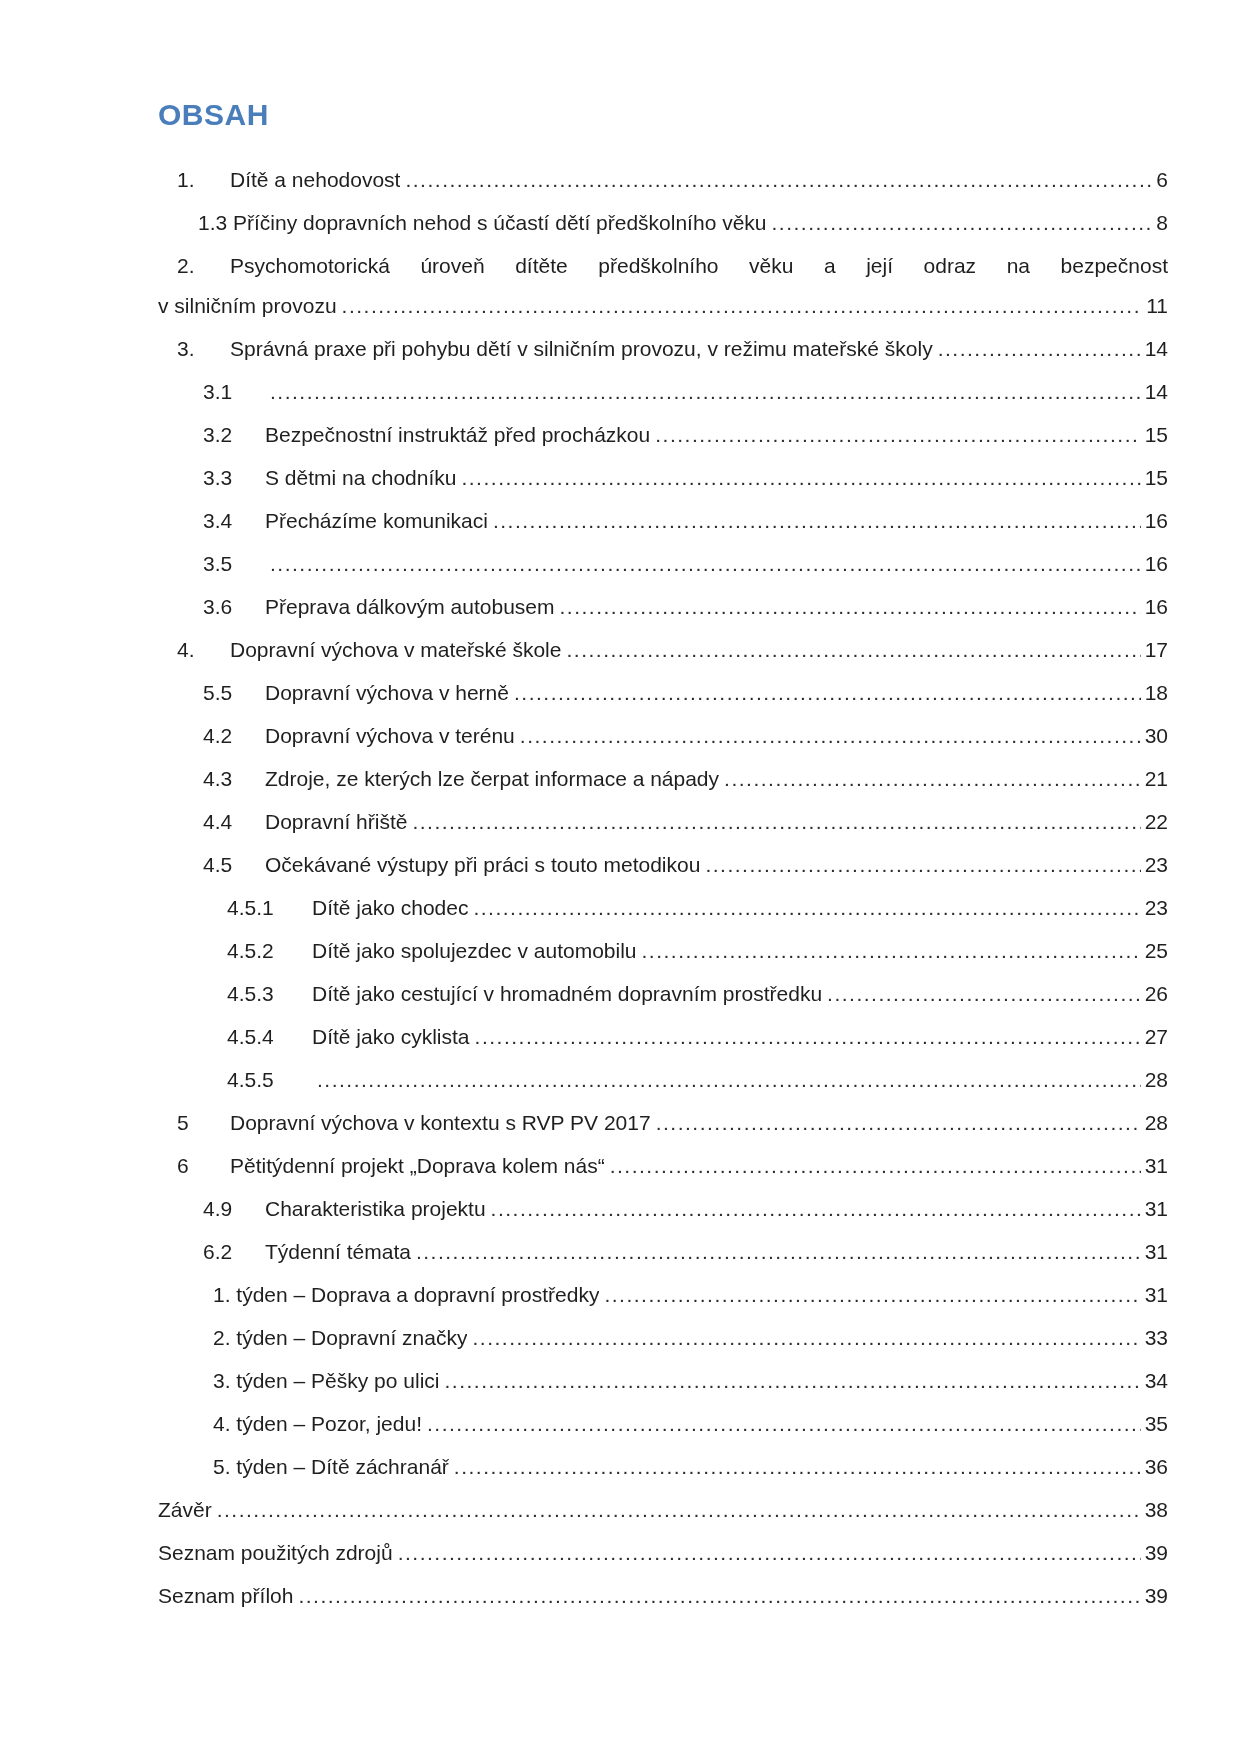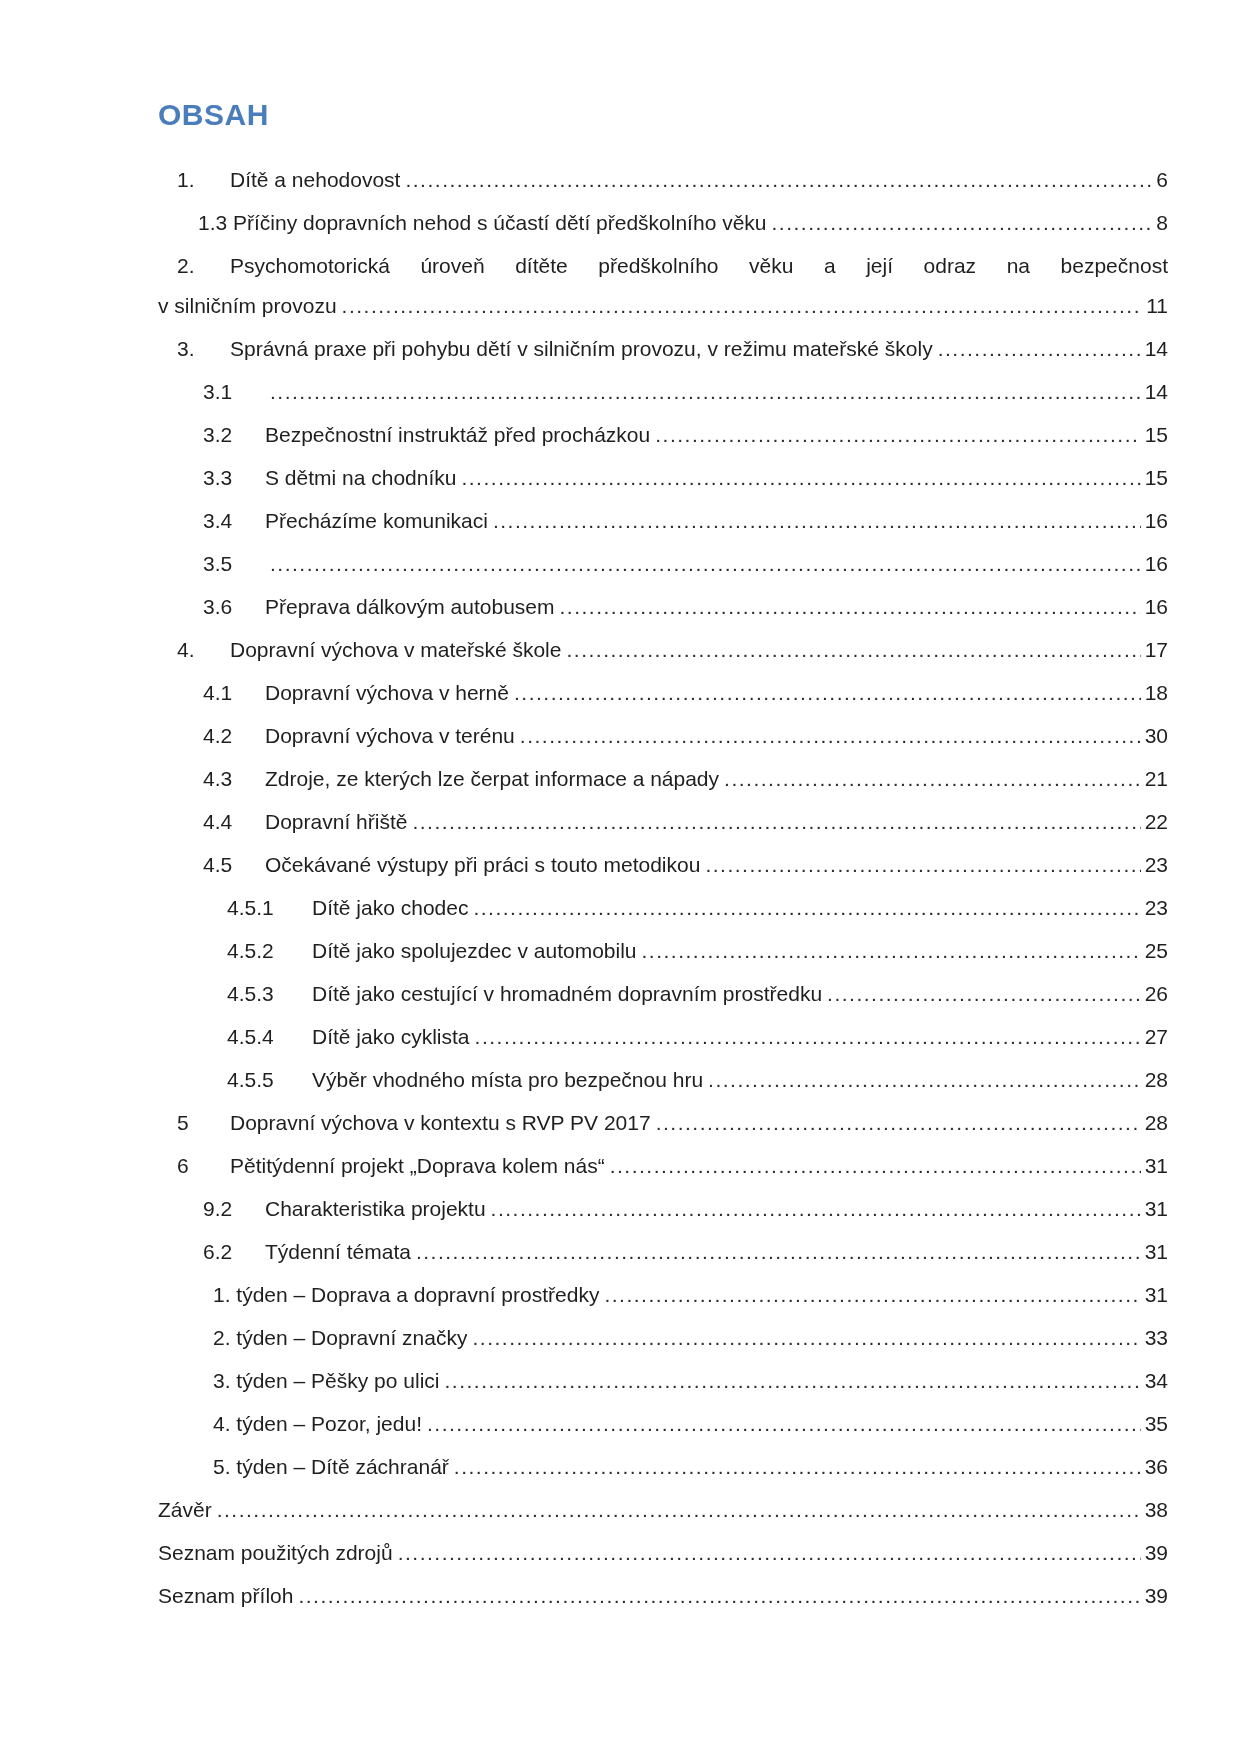--- a/index.html
+++ b/index.html
@@ -120,21 +120,21 @@
     <span class="leader">....................................................................................................................................................................................................................................................................</span>
     <span class="pg">16</span>
   </div>
       <div class="row h1">
     <span class="num">4.</span>
     <span class="txt">Dopravní výchova v mateřské škole</span>
     <span class="leader">....................................................................................................................................................................................................................................................................</span>
     <span class="pg">17</span>
   </div>
       <div class="row h2">
-    <span class="num">4.1</span>
+    <span class="num">5.5</span>
     <span class="txt">Dopravní výchova v herně</span>
     <span class="leader">....................................................................................................................................................................................................................................................................</span>
     <span class="pg">18</span>
   </div>
       <div class="row h2">
     <span class="num">4.2</span>
     <span class="txt">Dopravní výchova v terénu</span>
     <span class="leader">....................................................................................................................................................................................................................................................................</span>
     <span class="pg">30</span>
   </div>
@@ -175,38 +175,37 @@
     <span class="pg">26</span>
   </div>
       <div class="row h3">
     <span class="num">4.5.4</span>
     <span class="txt">Dítě jako cyklista</span>
     <span class="leader">....................................................................................................................................................................................................................................................................</span>
     <span class="pg">27</span>
   </div>
       <div class="row h3">
     <span class="num">4.5.5</span>
-    <span class="txt">Výběr vhodného místa pro bezpečnou hru</span>
     <span class="leader">....................................................................................................................................................................................................................................................................</span>
     <span class="pg">28</span>
   </div>
       <div class="row h1">
     <span class="num">5</span>
     <span class="txt">Dopravní výchova v kontextu s RVP PV 2017</span>
     <span class="leader">....................................................................................................................................................................................................................................................................</span>
     <span class="pg">28</span>
   </div>
       <div class="row h1">
     <span class="num">6</span>
     <span class="txt">Pětitýdenní projekt „Doprava kolem nás“</span>
     <span class="leader">....................................................................................................................................................................................................................................................................</span>
     <span class="pg">31</span>
   </div>
       <div class="row h2">
-    <span class="num">9.2</span>
+    <span class="num">4.9</span>
     <span class="txt">Charakteristika projektu</span>
     <span class="leader">....................................................................................................................................................................................................................................................................</span>
     <span class="pg">31</span>
   </div>
       <div class="row h2">
     <span class="num">6.2</span>
     <span class="txt">Týdenní témata</span>
     <span class="leader">....................................................................................................................................................................................................................................................................</span>
     <span class="pg">31</span>
   </div>

